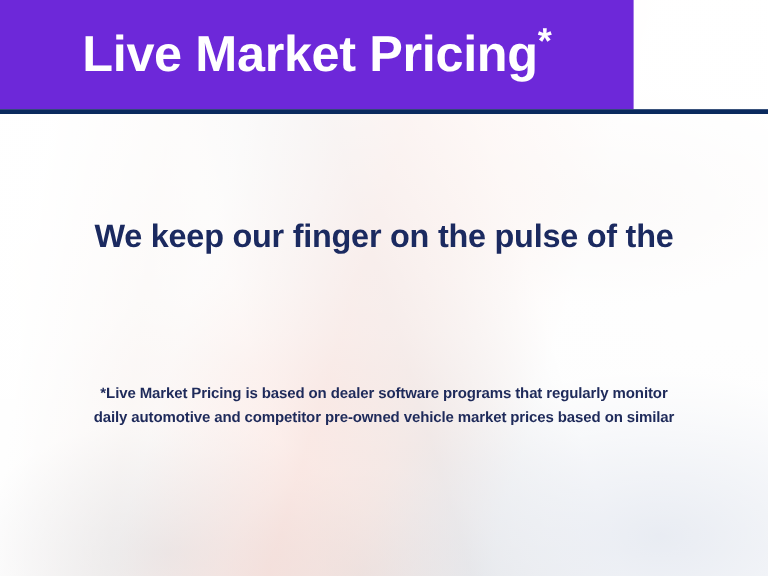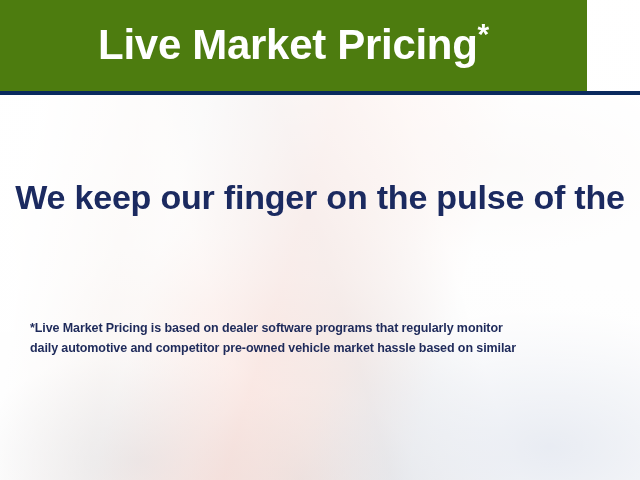--- a/index.html
+++ b/index.html
@@ -51,23 +51,23 @@
       rgba(255,255,255,0.80) 58%,
       rgba(255,255,255,0.70) 80%,
       rgba(255,255,255,0.66) 100%);
   }
 
   
   .header-band {
     position: absolute;
     top: 0;
     left: 0;
-    width: 587px;
+    width: 528px;
     height: 91px;
-    background: #4d7c0f;
+    background: #6d28d9;
     display: flex;
     align-items: center;
     justify-content: center;
     box-sizing: border-box;
   }
   .header-underline {
     position: absolute;
     top: 91px;
     left: 0;
     width: 640px;
@@ -91,37 +91,37 @@
   }
 
   
   .headline {
     position: absolute;
     top: 178px;
     left: 0;
     width: 640px;
     text-align: center;
     color: #1b2a60;
-    font-size: 34px;
+    font-size: 27px;
     font-weight: bold;
     line-height: 38px;
     letter-spacing: -0.2px;
   }
   .headline-line {
     display: block;
     white-space: nowrap;
   }
 
   
   .fineprint {
     position: absolute;
     top: 318px;
     left: 30px;
     width: 580px;
-    text-align: left;
+    text-align: center;
     color: #1e2a5a;
     font-size: 12.5px;
     font-weight: bold;
     line-height: 20px;
     letter-spacing: -0.1px;
   }
   .fineprint-line {
     display: block;
     white-space: nowrap;
   }
@@ -138,16 +138,16 @@
     <h1 class="header-title"><span>Live Market Pricing</span><span class="asterisk">*</span></h1>
   </div>
   <div class="header-underline"></div>
 
   <div class="headline">
     <span class="headline-line">We keep our finger on the pulse of the</span>
   </div>
 
   <div class="fineprint">
     <span class="fineprint-line">*Live Market Pricing is based on dealer software programs that regularly monitor</span>
-    <span class="fineprint-line">daily automotive and competitor pre-owned vehicle market hassle based on similar</span>
+    <span class="fineprint-line">daily automotive and competitor pre-owned vehicle market prices based on similar</span>
   </div>
 
 </div>
 
 </body></html>

